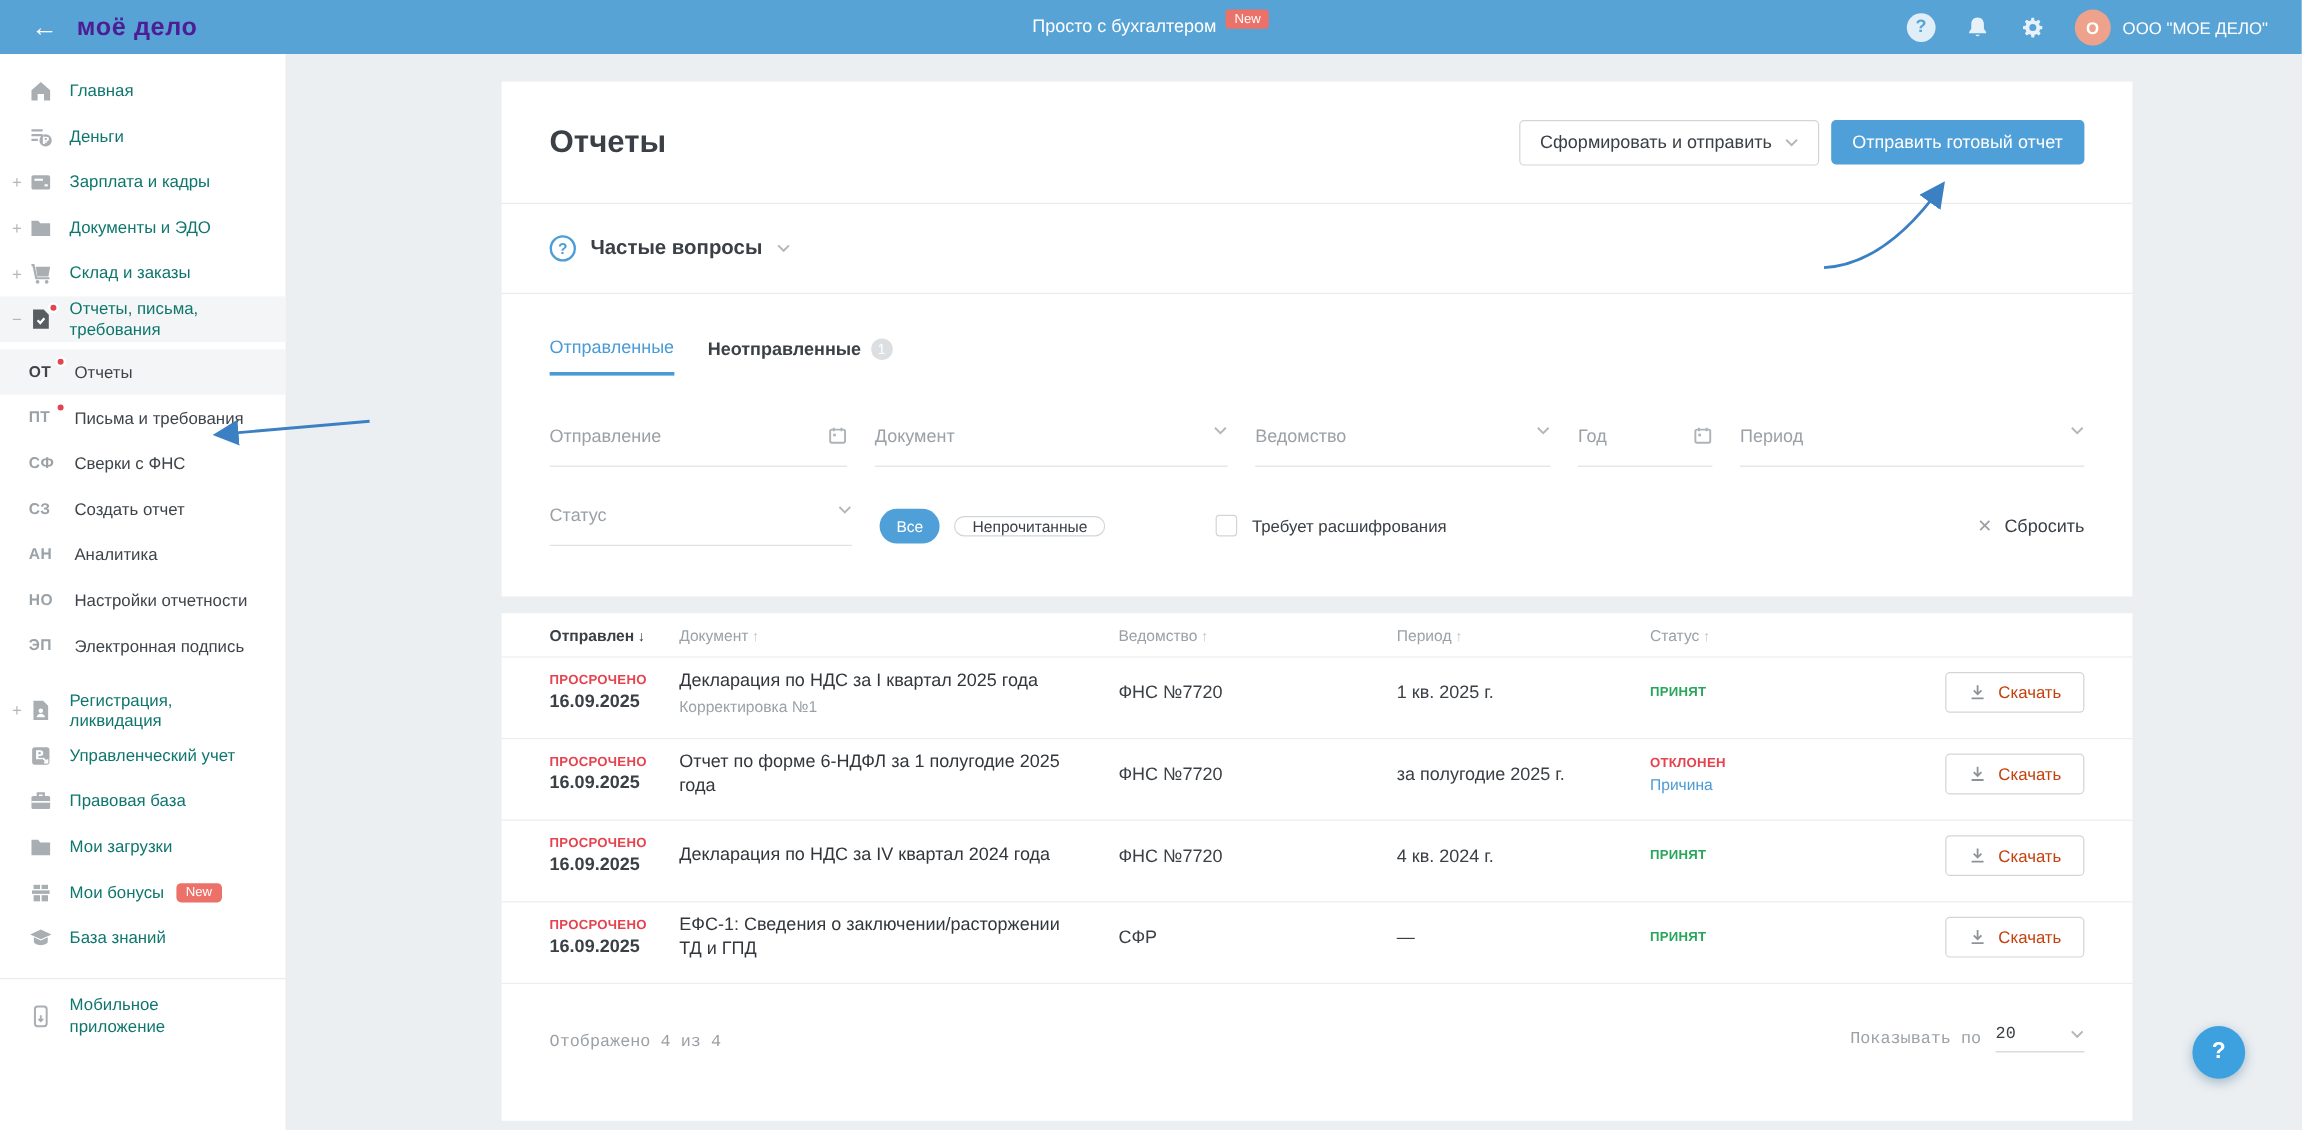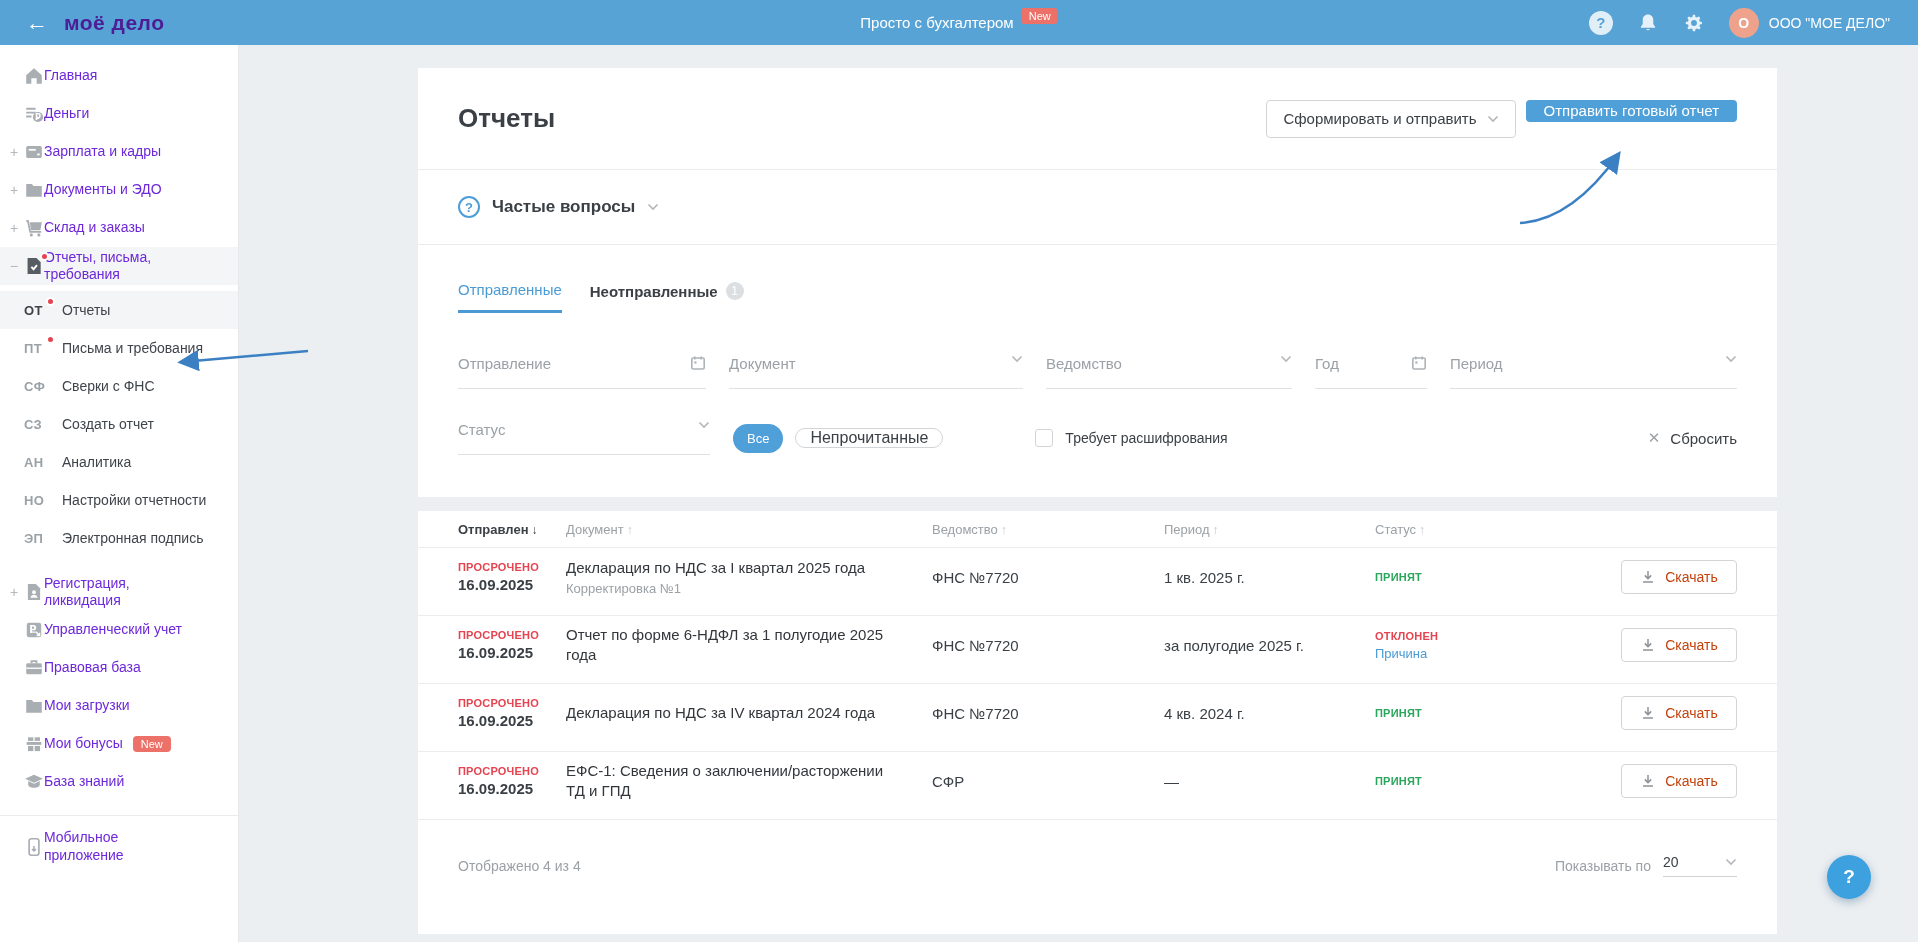--- a/index.html
+++ b/index.html
@@ -32,21 +32,21 @@
     border-right:1px solid #e6e9eb; padding-top:12px; z-index:20; }
   .s-item { position:relative; min-height:38px; display:flex; align-items:center; padding-left:24px; cursor:pointer; }
   .s-item.s-active { background:#f4f5f6; }
   .expander { position:absolute; left:8px; top:50%; transform:translateY(-50%);
     color:#b3b8bc; font-size:14px; width:12px; text-align:center; }
   .icon-wrap { position:relative; width:20px; height:20px; flex:0 0 20px; }
   .icon-wrap svg { width:20px; height:20px; fill:#a9aeb3; }
   .icon-wrap.dark svg { fill:#585d63; }
   .dot { position:absolute; top:-4px; right:-5px; width:9px; height:9px; border-radius:50%;
     background:#e5434f; border:2px solid #fff; }
-  .lbl { font-size:14px; color:#6d28d9; line-height:1.25; max-width:158px; }
+  .lbl { margin-left:14px; font-size:14px; color:#0f766e; line-height:1.25; max-width:158px; }
   .s-sub { position:relative; min-height:38px; display:flex; align-items:center; padding-left:24px; cursor:pointer; }
   .s-sub.s-active { background:#f4f5f6; }
   .abbr-wrap { position:relative; width:26px; flex:0 0 26px; }
   .abbr { font-size:13px; font-weight:700; color:#9aa1a7; letter-spacing:.3px; }
   .s-sub.s-active .abbr { color:#3f444a; }
   .sub-lbl { margin-left:12px; font-size:14px; color:#3f444a; white-space:nowrap; }
   .side-badge { margin-left:10px; background:#ec7168; color:#fff; font-size:11px; padding:2px 8px; border-radius:4px; }
   .side-divider { border-top:1px solid #e9ebed; margin-top:14px; }
   .mobile-item { padding-top:13px; }
   .mobile-item .lbl { max-width:100px; }
@@ -59,21 +59,21 @@
   .card { position:absolute; left:179px; width:1359px; background:#fff; }
   .card-top { top:23px; height:429px; }
   .card-bottom { top:466px; height:423px; }
 
   .title-row { height:102px; display:flex; align-items:center; padding:0 40px; border-bottom:1px solid #e9ebed; }
   .page-title { font-size:26px; font-weight:600; color:#3b4046; }
   .title-actions { margin-left:auto; display:flex; gap:10px; }
   .btn-outline { height:38px; padding:0 16px; background:#fff; border:1px solid #d2d5d8; border-radius:4px;
     font-size:15px; color:#3b4046; display:flex; align-items:center; gap:10px; cursor:pointer;
     font-family:inherit; }
-  .btn-primary { height:22px; padding:0 18px; background:#4f9fd9; border:none; border-radius:4px;
+  .btn-primary { height:37px; padding:0 18px; background:#4f9fd9; border:none; border-radius:4px;
     font-size:15px; color:#fff; cursor:pointer; font-family:inherit; }
 
   .faq-row { height:75px; display:flex; align-items:center; gap:12px; padding:0 40px;
     border-bottom:1px solid #e9ebed; cursor:pointer; }
   .faq-q { width:22px; height:22px; border-radius:50%; border:2px solid #4d9ed8; color:#4d9ed8;
     font-size:13px; font-weight:700; display:flex; align-items:center; justify-content:center; }
   .faq-label { font-size:17px; font-weight:700; color:#3b4046; }
   .chev { display:inline-flex; }
 
   .tabs-row { display:flex; gap:28px; padding:36px 40px 0; }
@@ -87,21 +87,21 @@
   .ffield { height:34px; display:flex; align-items:flex-start; justify-content:space-between;
     border-bottom:1px solid #dfe2e4; cursor:pointer; }
   .ffield .ph { font-size:15px; color:#9ba1a6; }
   .f-otpravlenie { width:248px; } .f-dokument { width:294px; } .f-vedomstvo { width:246px; }
   .f-god { width:112px; } .f-period { width:287px; }
 
   .filters2 { display:flex; align-items:center; margin:32px 40px 0; }
   .f-status { width:252px; height:34px; align-self:flex-start; }
   .pill-blue { margin-left:23px; background:#4f9fd9; color:#fff; font-size:13px; padding:7px 14px;
     border-radius:16px; border:none; cursor:pointer; font-family:inherit; }
-  .pill-outline { margin-left:12px; background:#fff; color:#3b4046; font-size:16px; padding:0 14px;
+  .pill-outline { margin-left:12px; background:#fff; color:#3b4046; font-size:13px; padding:0 14px;
     border-radius:16px; border:1px solid #d2d5d8; cursor:pointer; font-family:inherit; }
   .chk-group { margin-left:92px; display:flex; align-items:center; gap:12px; cursor:pointer; }
   .checkbox { width:18px; height:18px; border:1px solid #d2d5d8; border-radius:3px; background:#fff; }
   .chk-label { font-size:14px; color:#3b4046; }
   .reset { margin-left:auto; display:flex; align-items:center; gap:10px; cursor:pointer; }
   .reset .x { color:#9ba1a6; font-size:15px; }
   .reset .txt { font-size:15px; color:#3b4046; }
 
   
   .t-head, .t-row { display:grid; grid-template-columns:108px 366px 232px 211px 246px 116px;
@@ -118,21 +118,21 @@
   .doc-title { font-size:15px; color:#33373c; line-height:1.35; }
   .doc-sub { font-size:13px; color:#9ba1a6; margin-top:3px; }
   .cell-plain { font-size:15px; color:#3b4046; }
   .status-label { font-size:11px; font-weight:700; letter-spacing:.2px; }
   .status-label.accepted { color:#2aa65c; }
   .status-label.rejected { color:#e5434f; }
   .status-link { font-size:13px; color:#4a9bd5; margin-top:4px; cursor:pointer; }
   .dl-btn { height:34px; width:116px; background:#fff; border:1px solid #d2d5d8; border-radius:4px;
     display:flex; align-items:center; justify-content:center; gap:9px; font-size:14px; color:#c2410c;
     cursor:pointer; font-family:inherit; }
-  .t-footer { border-top:1px solid #ebedef; display:flex; align-items:center; padding:34px 40px 0; }
+  .t-footer { border-top:1px solid #ebedef; display:flex; align-items:flex-end; padding:34px 40px 0;font-family:Liberation Mono, monospace; }
   .shown { font-size:14px; color:#9ba1a6; }
   .per-page { margin-left:auto; display:flex; align-items:center; gap:12px; }
   .per-page .lab { font-size:14px; color:#9ba1a6; }
   .pp-select { width:74px; display:flex; align-items:center; justify-content:space-between;
     border-bottom:1px solid #cfd3d6; padding-bottom:6px; cursor:pointer; }
   .pp-select .val { font-size:14px; color:#3b4046; }
 
   
   .help-fab { position:absolute; left:1827px; top:855px; width:44px; height:44px; border-radius:50%;
     background:#3da1e0; color:#fff; font-size:19px; font-weight:700; border:none; cursor:pointer;

